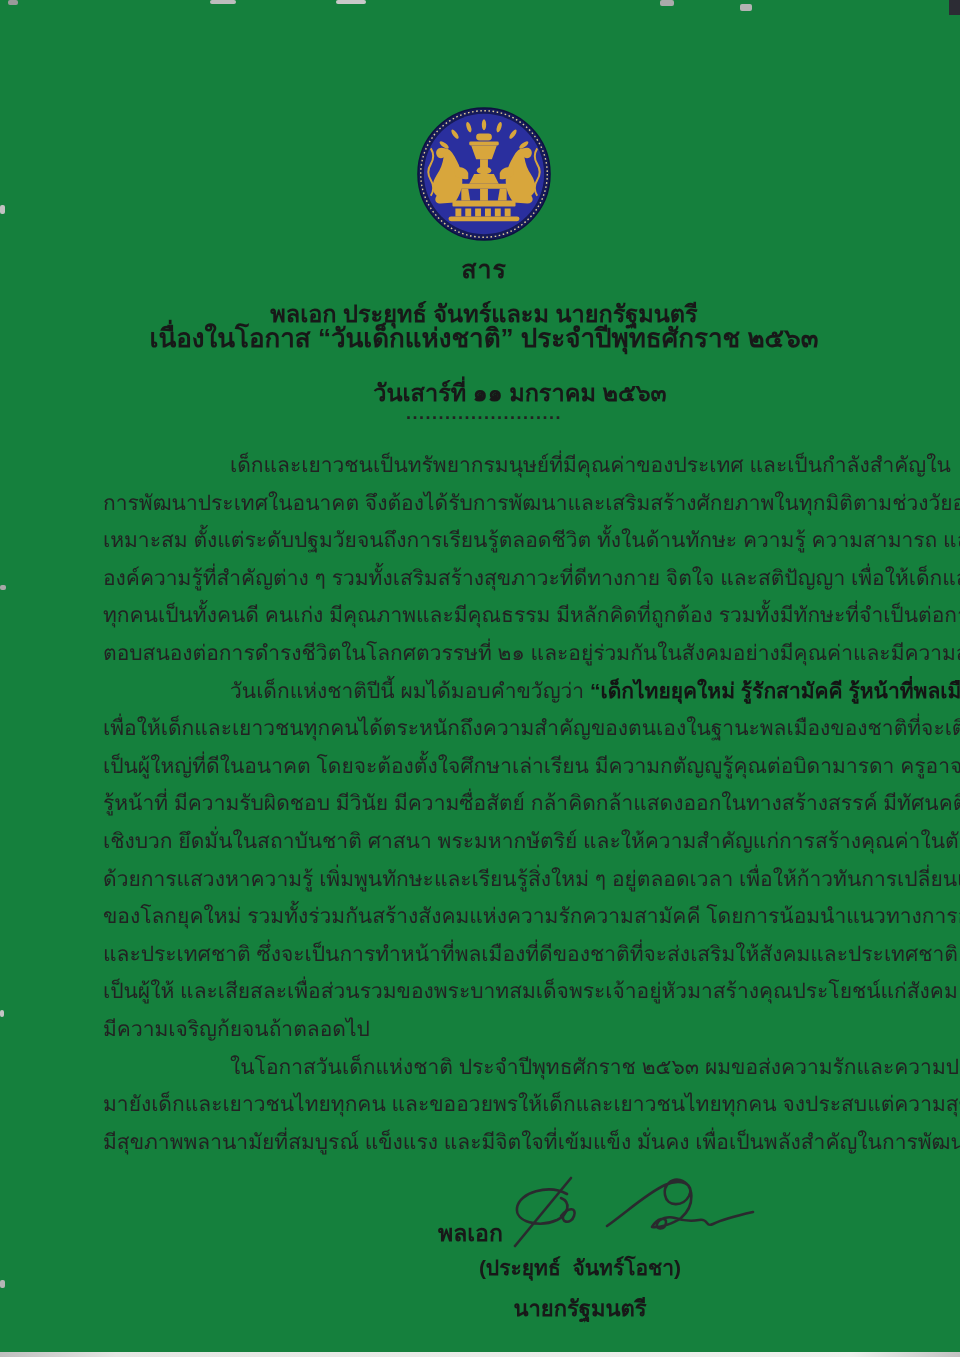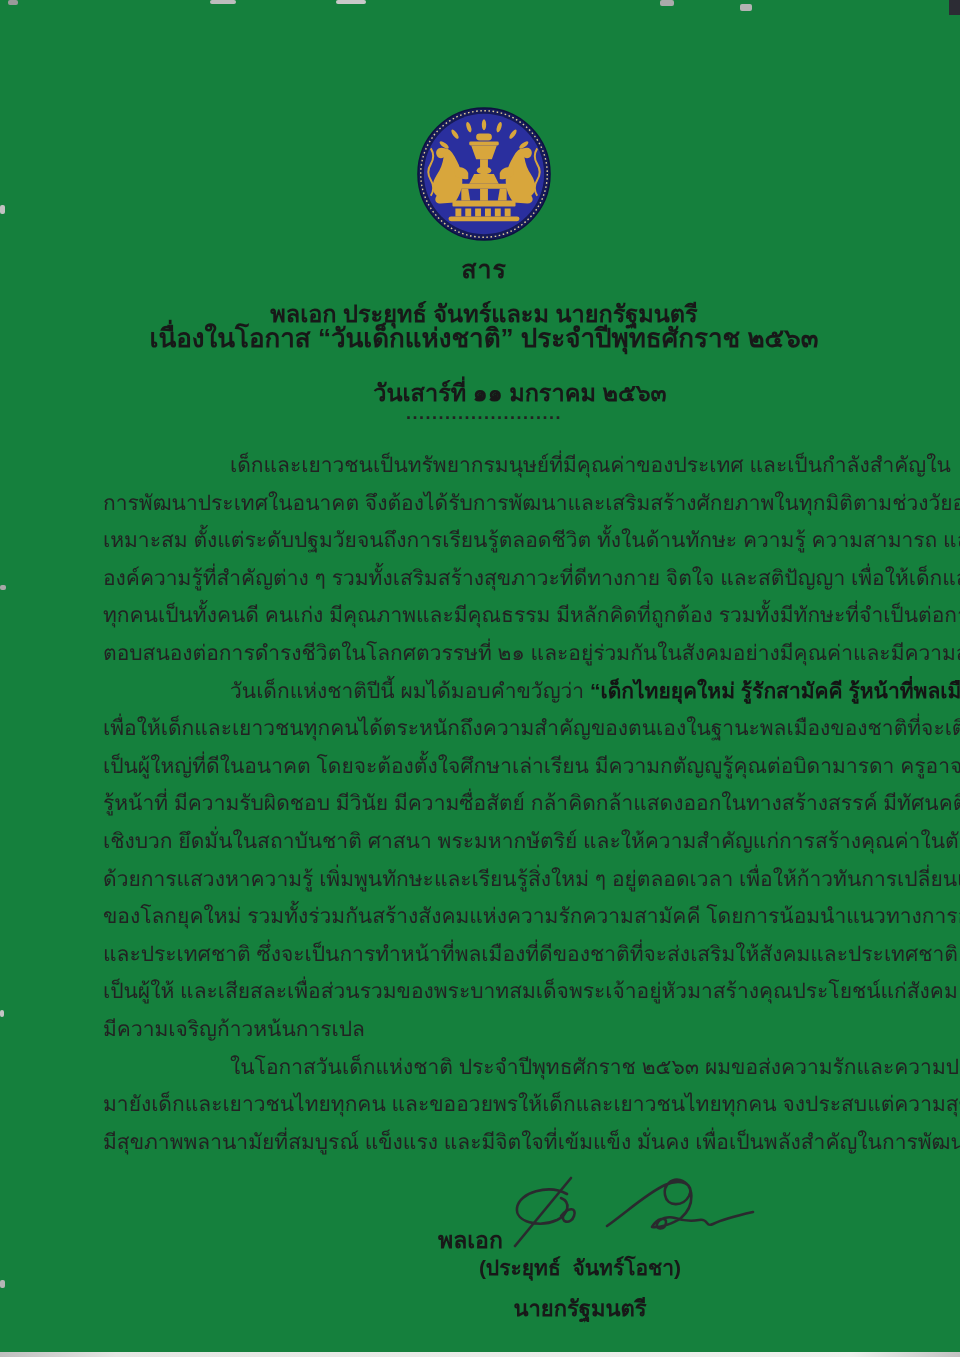--- a/index.html
+++ b/index.html
@@ -22,21 +22,21 @@
   .hdr-occasion{top:317px;font-size:26px;}
   .hdr-date{top:374px;font-size:23.5px;margin-left:36px;}
   .dots{position:absolute;top:403px;left:0;width:100%;text-align:center;
         font-weight:bold;font-size:18px;letter-spacing:1.5px;color:#222;}
   
   .letter-body{position:absolute;top:446px;left:103px;width:754px;font-size:21px;color:#222;}
   .bline{height:37.6px;line-height:37.6px;white-space:nowrap;}
   .bline.indent{padding-left:127px;}
   .slogan{font-weight:bold;color:#141414;}
   
-  .sig-row{position:absolute;top:1172px;left:438px;display:flex;align-items:flex-end;}
+  .sig-row{position:absolute;top:1172px;left:438px;display:flex;align-items:center;}
   .sig-rank{margin-top:36px;font-weight:bold;font-size:23px;color:#181818;}
   .sig-svg{width:252px;height:86px;margin-left:6px;}
   .sig-name{position:absolute;top:1251px;left:380px;width:400px;text-align:center;
             font-weight:bold;font-size:21px;white-space:pre;color:#181818;}
   .sig-pos{position:absolute;top:1291px;left:380px;width:400px;text-align:center;
            font-weight:bold;font-size:22px;color:#181818;}
   
   .art{position:absolute;border-radius:2px;}
   .a1{left:8px;top:0;width:10px;height:5px;background:#9a9a9a;}
   .a2{left:210px;top:0;width:26px;height:4px;background:#bdbdbd;}
@@ -139,21 +139,21 @@
       <span>วันเด็กแห่งชาติปีนี้ ผมได้มอบคำขวัญว่า </span><span class="slogan">“เด็กไทยยุคใหม่ รู้รักสามัคคี รู้หน้าที่พลเมืองไทย”</span>
     </div>
     <div class="bline">เพื่อให้เด็กและเยาวชนทุกคนได้ตระหนักถึงความสำคัญของตนเองในฐานะพลเมืองของชาติที่จะเติบโต</div>
     <div class="bline">เป็นผู้ใหญ่ที่ดีในอนาคต โดยจะต้องตั้งใจศึกษาเล่าเรียน มีความกตัญญูรู้คุณต่อบิดามารดา ครูอาจารย์</div>
     <div class="bline">รู้หน้าที่ มีความรับผิดชอบ มีวินัย มีความซื่อสัตย์ กล้าคิดกล้าแสดงออกในทางสร้างสรรค์ มีทัศนคติ</div>
     <div class="bline">เชิงบวก ยึดมั่นในสถาบันชาติ ศาสนา พระมหากษัตริย์ และให้ความสำคัญแก่การสร้างคุณค่าในตัวเอง</div>
     <div class="bline">ด้วยการแสวงหาความรู้ เพิ่มพูนทักษะและเรียนรู้สิ่งใหม่ ๆ อยู่ตลอดเวลา เพื่อให้ก้าวทันการเปลี่ยนแปลง</div>
     <div class="bline">ของโลกยุคใหม่ รวมทั้งร่วมกันสร้างสังคมแห่งความรักความสามัคคี โดยการน้อมนำแนวทางการอุทิศตน</div>
     <div class="bline">และประเทศชาติ ซึ่งจะเป็นการทำหน้าที่พลเมืองที่ดีของชาติที่จะส่งเสริมให้สังคมและประเทศชาติ</div>
     <div class="bline">เป็นผู้ให้ และเสียสละเพื่อส่วนรวมของพระบาทสมเด็จพระเจ้าอยู่หัวมาสร้างคุณประโยชน์แก่สังคม</div>
-    <div class="bline">มีความเจริญก้าวหน้นการเปล</div>
+    <div class="bline">มีความเจริญก้ยจนถ้าตลอดไป</div>
 
     <div class="bline indent">ในโอกาสวันเด็กแห่งชาติ ประจำปีพุทธศักราช ๒๕๖๓ ผมขอส่งความรักและความปรารถนาดี</div>
     <div class="bline">มายังเด็กและเยาวชนไทยทุกคน และขออวยพรให้เด็กและเยาวชนไทยทุกคน จงประสบแต่ความสุข ความเจริญ</div>
     <div class="bline">มีสุขภาพพลานามัยที่สมบูรณ์ แข็งแรง และมีจิตใจที่เข้มแข็ง มั่นคง เพื่อเป็นพลังสำคัญในการพัฒนา</div>
   </div>
 
   <div class="sig-row">
     <span class="sig-rank">พลเอก</span>
     <svg class="sig-svg" viewBox="0 0 252 86">
       <g fill="none" stroke="#2a2a2e" stroke-width="2.6" stroke-linecap="round" stroke-linejoin="round">

